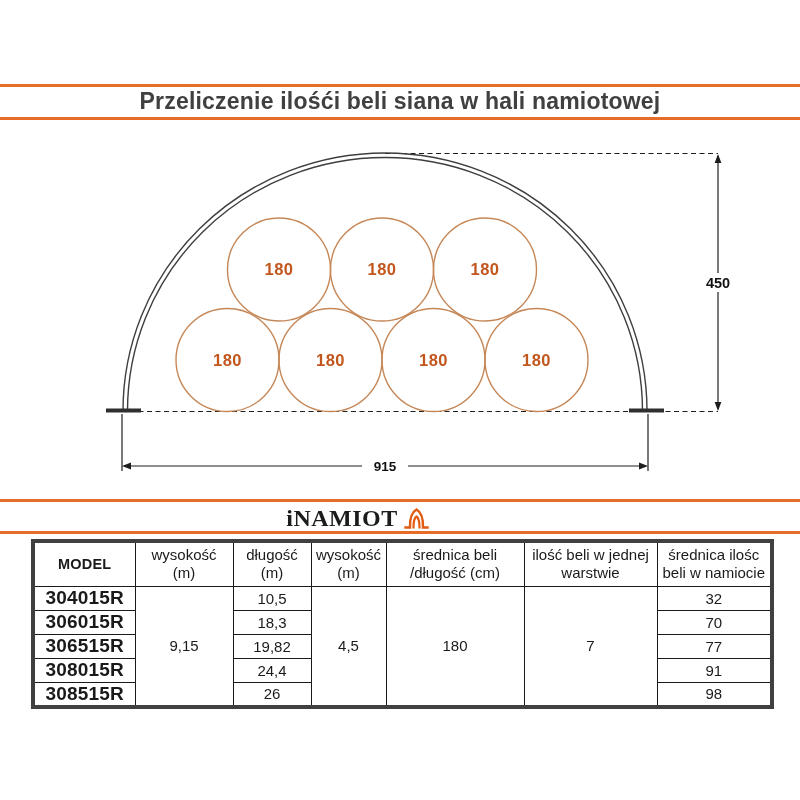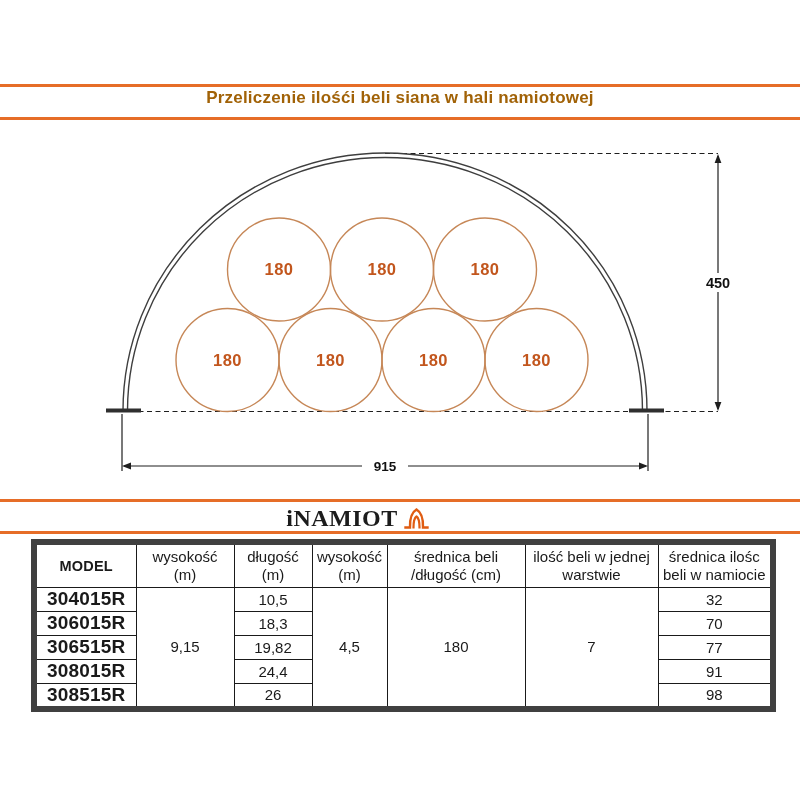--- a/index.html
+++ b/index.html
@@ -5,41 +5,41 @@
   html,body{margin:0;padding:0;}
   body{
     width:800px;height:800px;position:relative;background:#ffffff;
     font-family:"Liberation Sans", sans-serif;color:#1a1a1a;overflow:hidden;
   }
   .orange-rule{
     position:absolute;left:0;width:800px;height:3px;background:#e66d28;
   }
   .page-title{
     position:absolute;top:88px;left:0;width:800px;text-align:center;
-    font-size:17px;font-weight:bold;color:#a16207;letter-spacing:.2px;
+    font-size:23px;font-weight:bold;color:#404040;letter-spacing:.2px;
   }
   .diagram-svg{position:absolute;left:0;top:0;}
   .logo-row{
     position:absolute;top:501px;left:0;width:716px;height:30px;
     display:flex;justify-content:center;align-items:flex-end;gap:5px;
   }
   .logo-text{
     font-family:"Liberation Serif", serif;font-weight:bold;font-size:24px;
     color:#1c1c1c;line-height:26px;letter-spacing:.5px;
   }
   .logo-icon{display:block;margin-bottom:0px;}
   .spec-table{
     position:absolute;left:31px;top:539px;border-collapse:collapse;
     table-layout:fixed;width:739px;
   }
   .spec-table td,.spec-table th{
     border:1px solid #1a1a1a;text-align:center;vertical-align:middle;
     padding:0;font-size:15px;font-weight:normal;overflow:hidden;
   }
-  .spec-table{border:6px solid #404040;}
+  .spec-table{border:4px solid #404040;}
   .spec-table .hdr{height:45px;font-size:14px;line-height:18px;}
   .spec-table .hdr .h-model{font-weight:bold;font-size:14.5px;letter-spacing:.2px;}
   .spec-table tr.datarow{height:24px;}
   .spec-table td.model{font-weight:bold;font-size:19px;letter-spacing:.2px;}
 </style>
 </head>
 <body>
 
 <div class="orange-rule" style="top:84px"></div>
 <div class="page-title">Przeliczenie ilośći beli siana w hali namiotowej</div>

